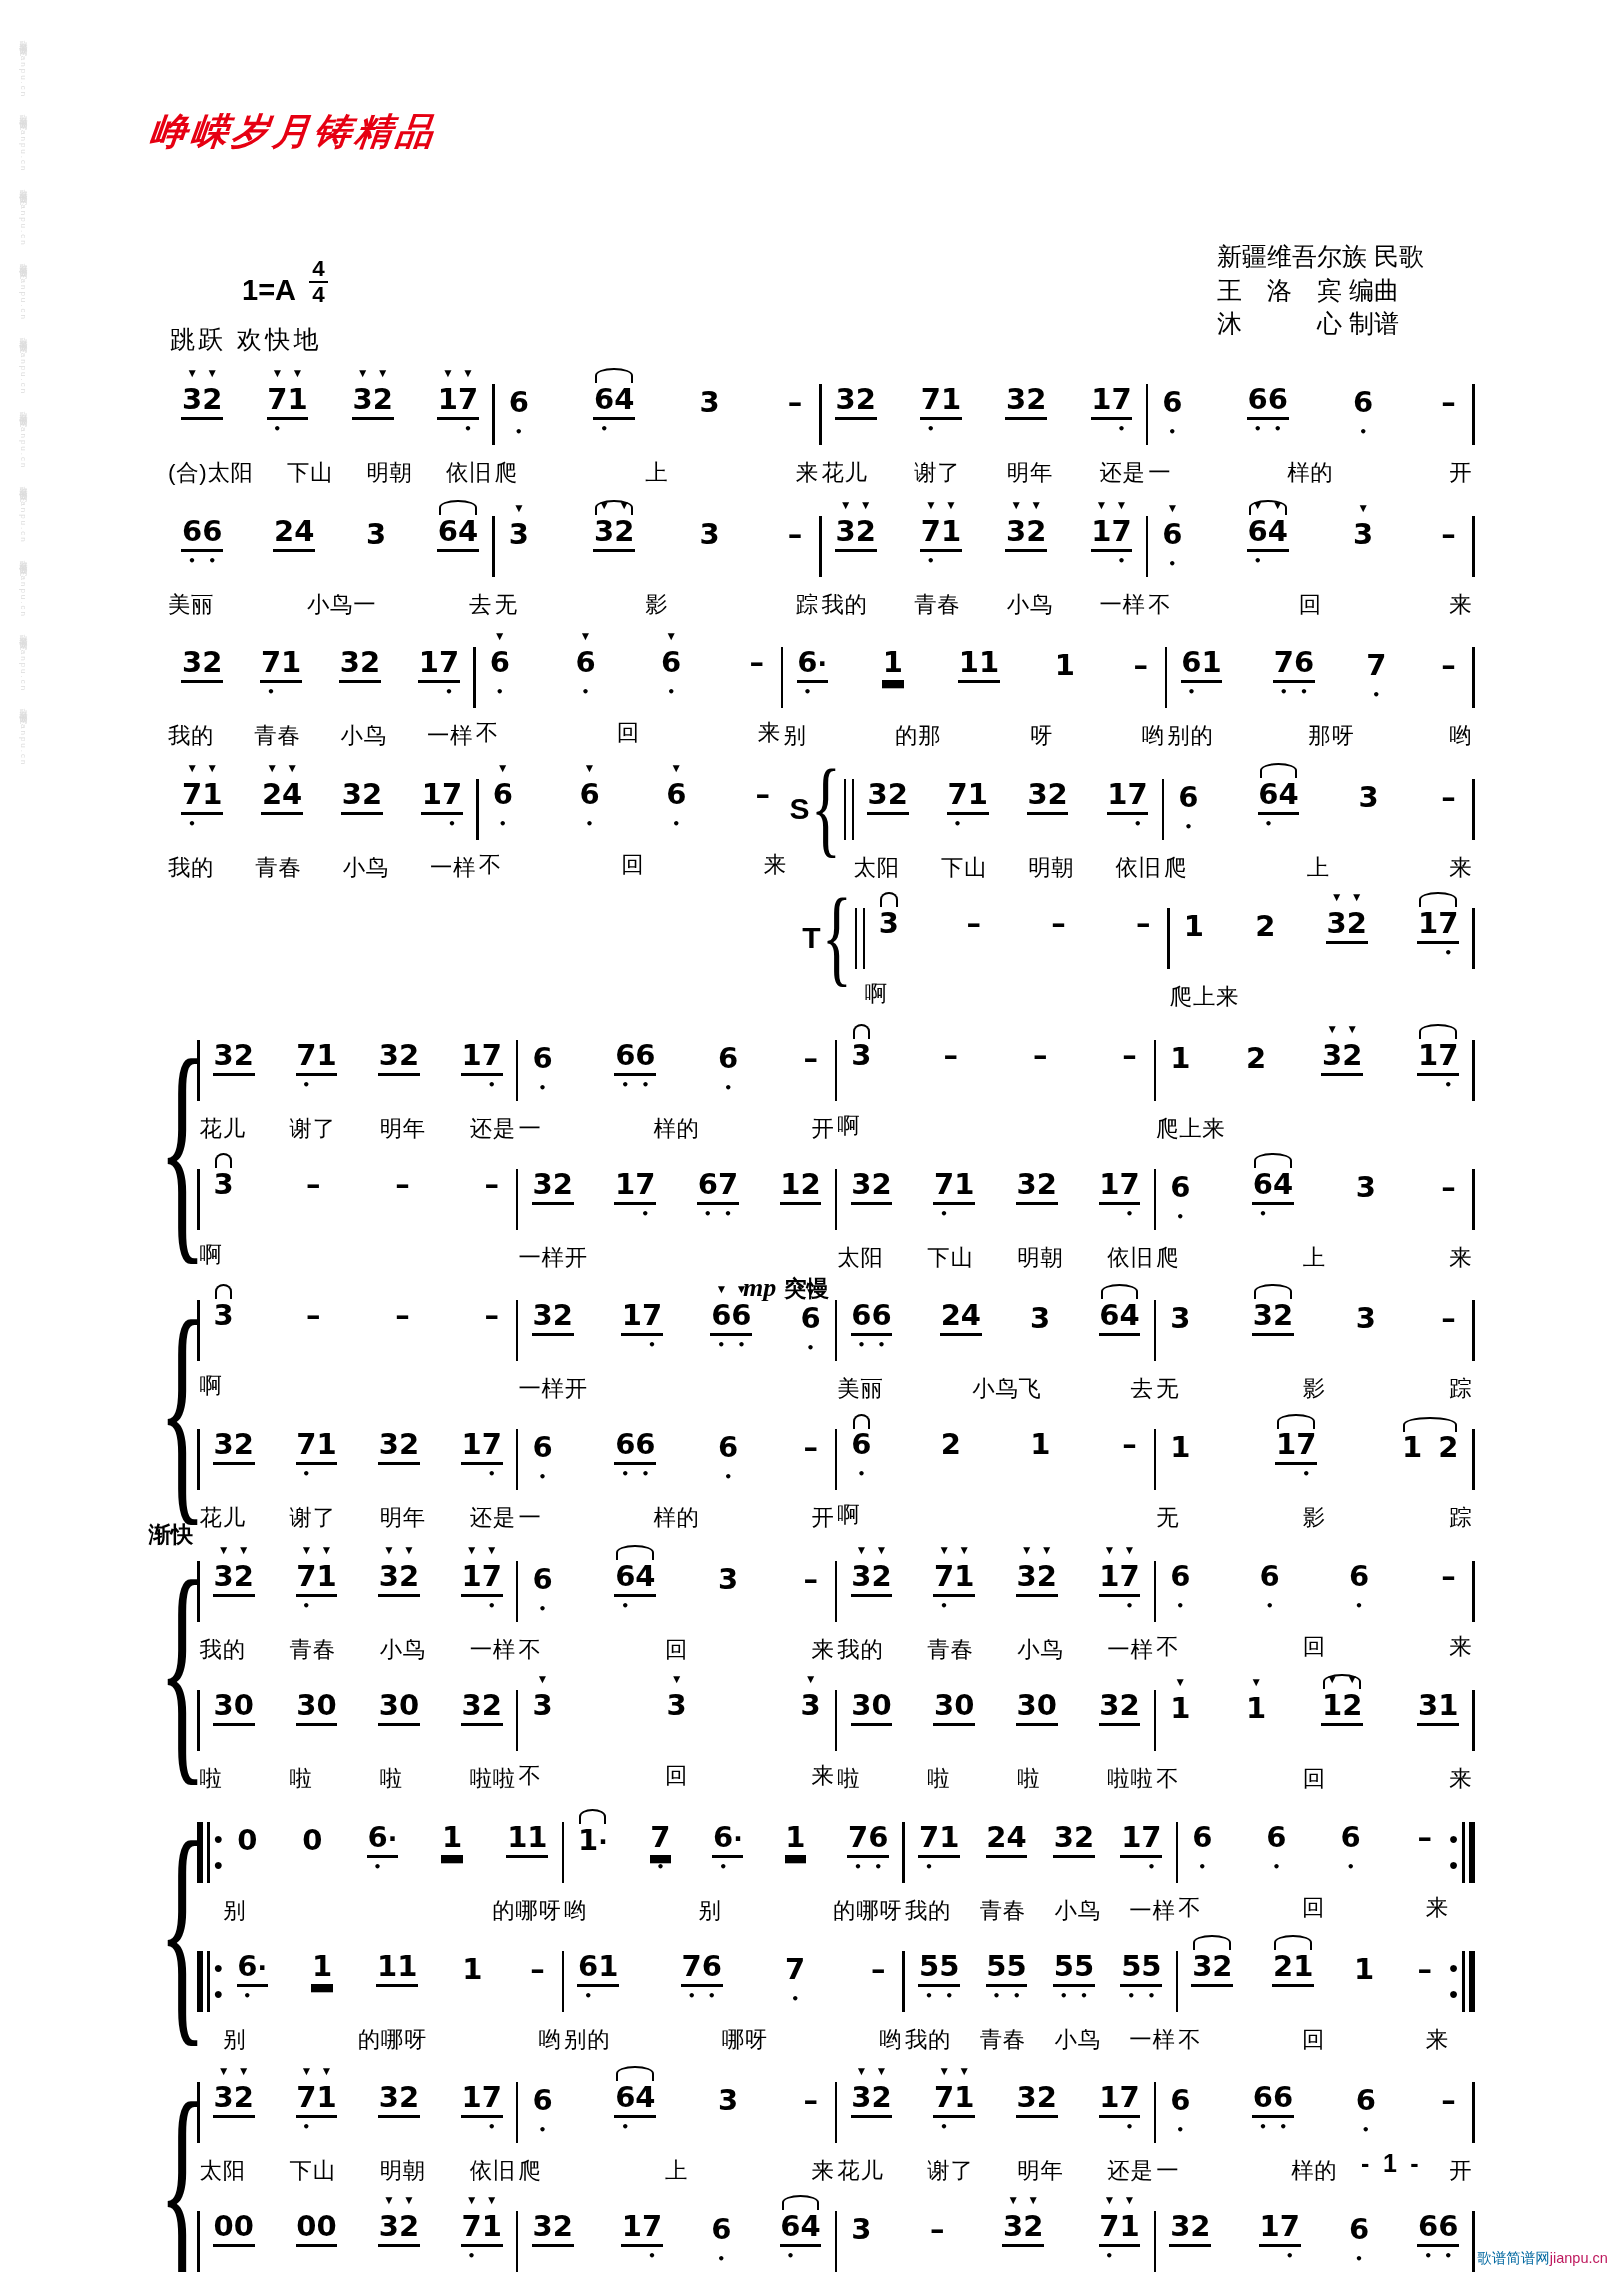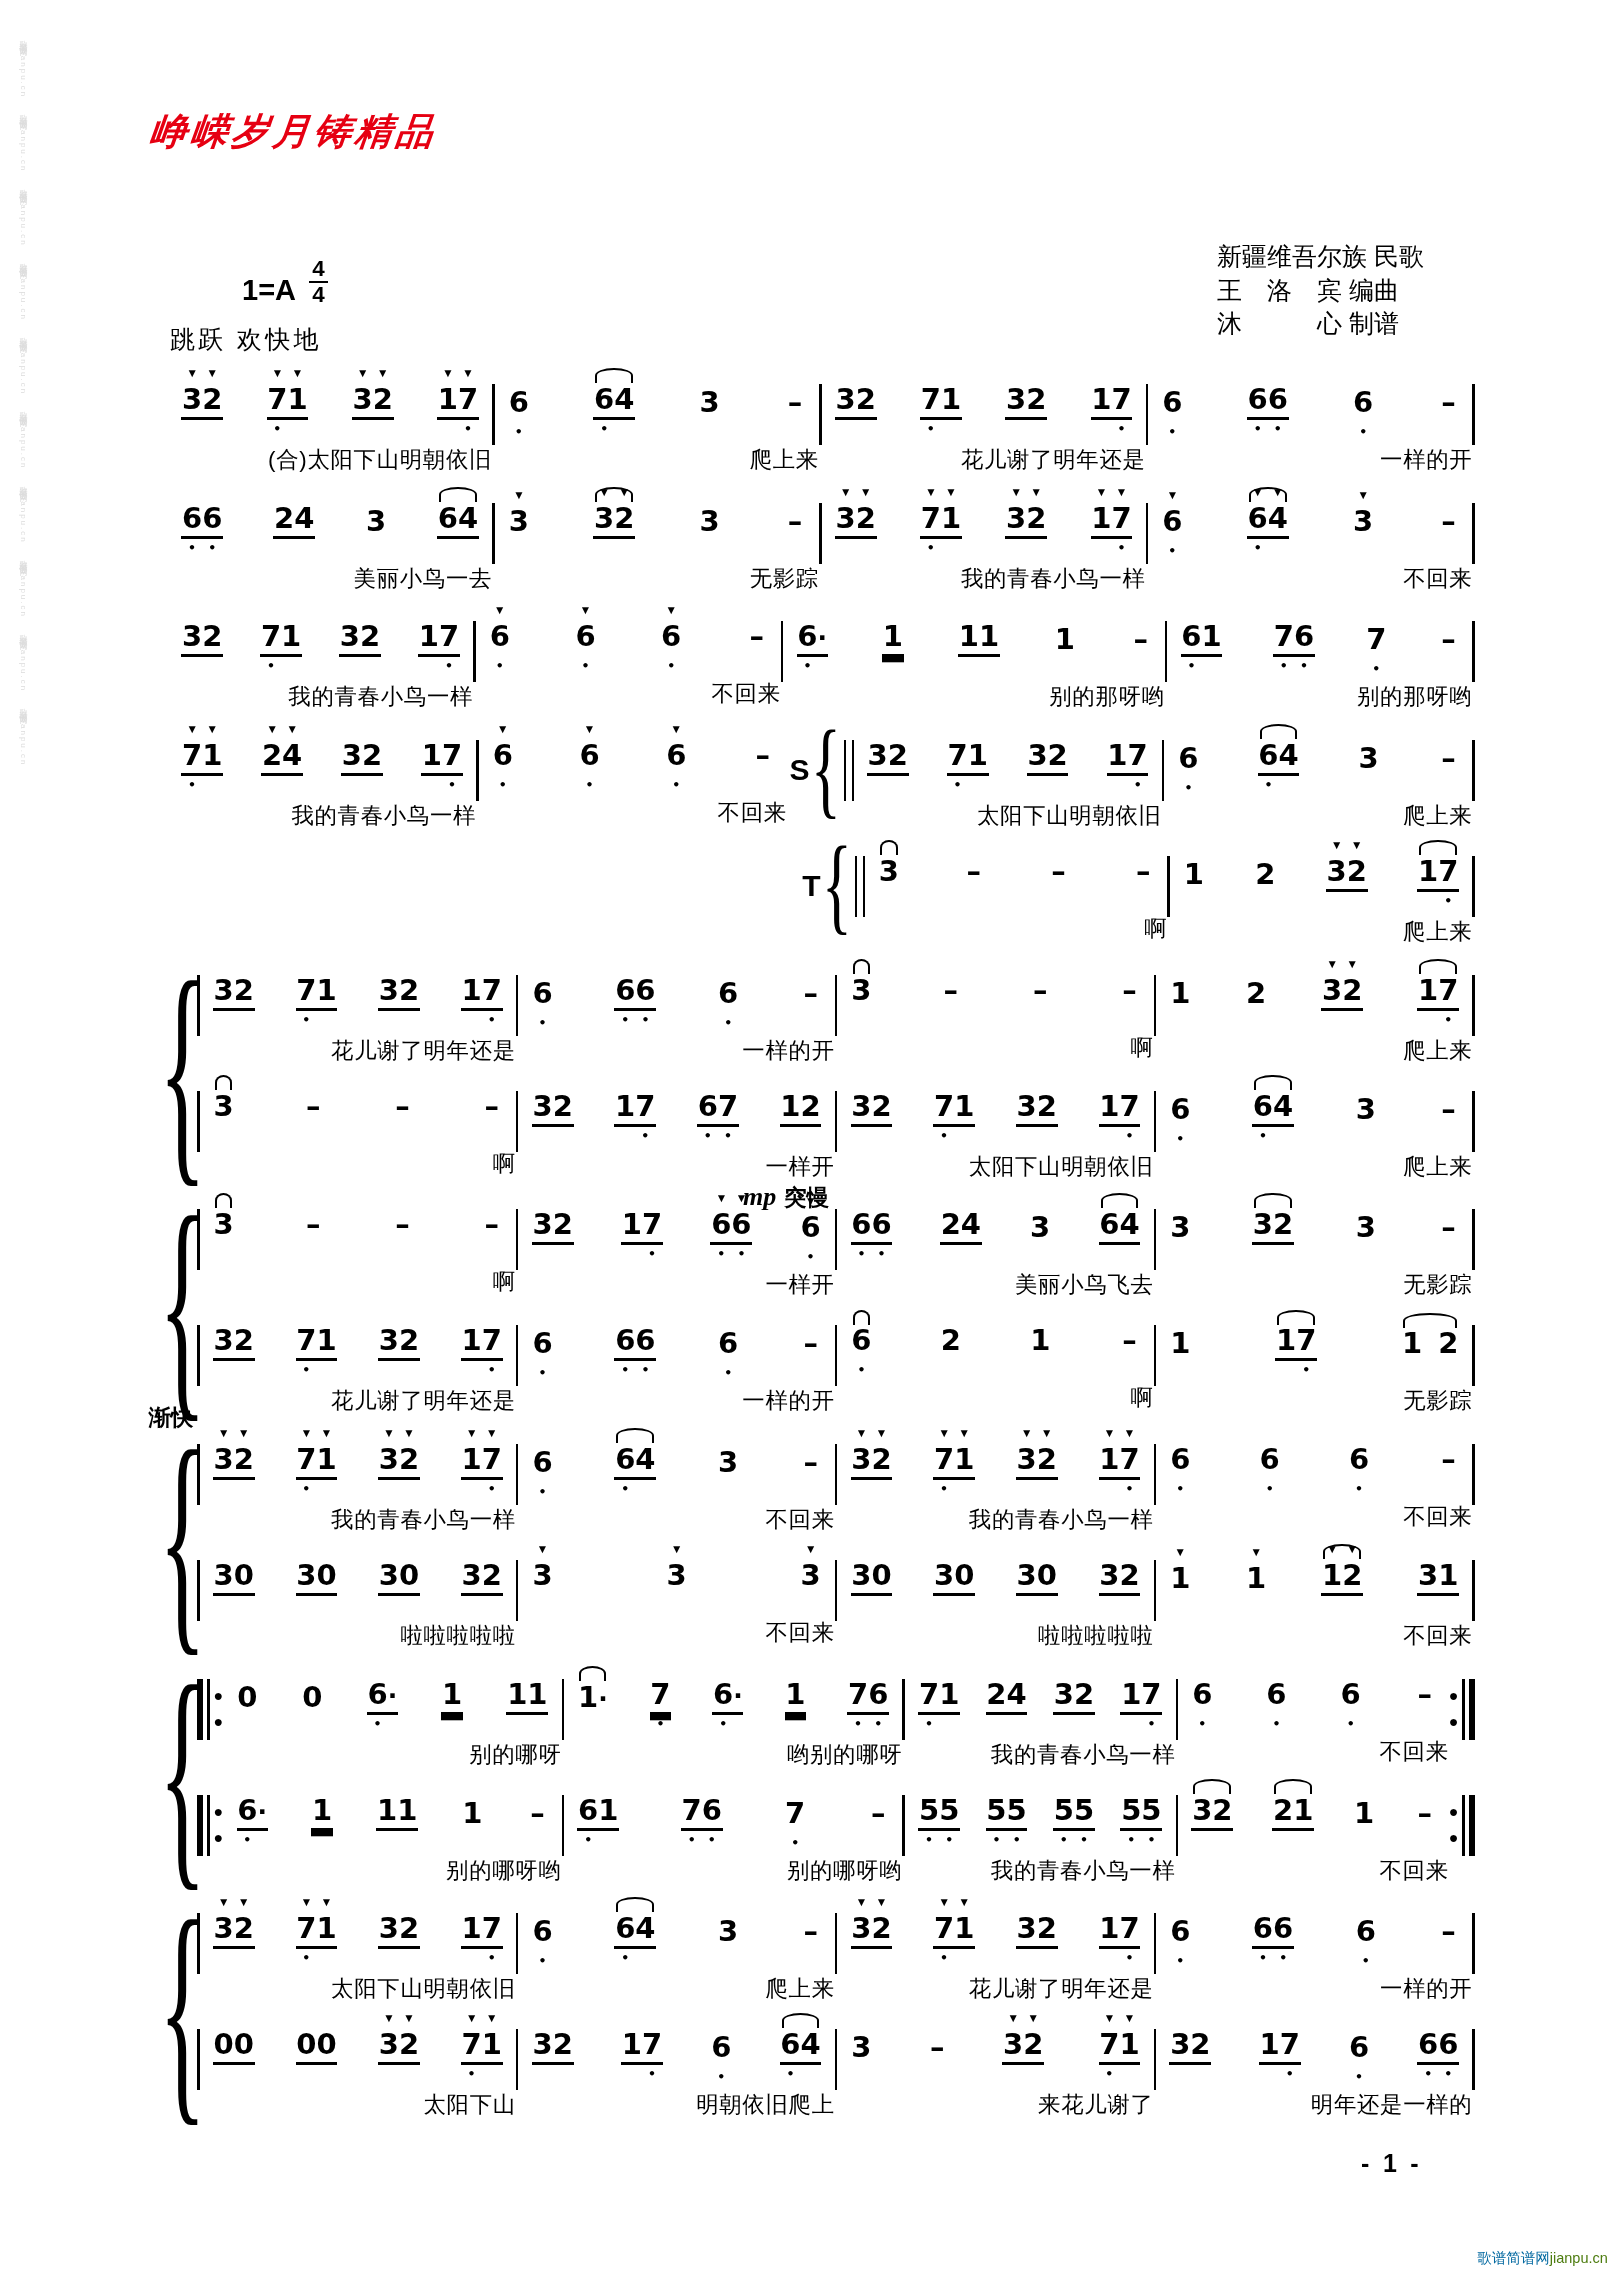--- a/index.html
+++ b/index.html
@@ -39,26 +39,26 @@
   .digits{display:flex;align-items:flex-end;padding:0 0.7px 2.6px}
   .digits.u1{border-bottom:3.3px solid #000}
   .digits.u2{border-bottom:3.3px solid #000;box-shadow:0 5.3px 0 #000}
   .dg{position:relative;min-width:20px;text-align:center;font-size:29px;font-weight:bold;line-height:1.05;
       font-family:"DejaVu Sans",sans-serif}
   .dg.narrow{min-width:9.2px;font-size:25px}
   .dg.gapel{min-width:16px}
   .dg .ld{position:absolute;left:50%;transform:translateX(-50%);top:calc(100% + 8.6px);font-size:12.5px;font-style:normal;line-height:1}
   .tie{position:absolute;top:1.3px;left:3.3px;right:3.3px;height:13px;border:2.6px solid #000;border-bottom:none;
        border-radius:50% 50% 0 0}
-  .lyr{display:flex;justify-content:flex-end;margin-top:24px;font-size:22.4px;letter-spacing:0.7px;white-space:pre}
+  .lyr{display:flex;justify-content:space-between;margin-top:37px;font-size:22.4px;letter-spacing:0.7px;white-space:pre}
   .mark{position:absolute;font-size:22.4px;font-weight:bold;white-space:nowrap;z-index:3}
   .mark .mp{font-family:"Liberation Serif",serif;font-style:italic;font-weight:bold;font-size:26px;margin-right:8px}
   .pageno{position:absolute;right:195px;top:2149px;font-size:25px;font-weight:bold;letter-spacing:3.3px}
   .wm{position:absolute;right:9.2px;bottom:5.3px;font-size:14.5px}
-  .wm .g{color:#0369a1}.wm .o{color:#4d7c0f}
+  .wm .g{color:#0369a1}.wm .o{color:#be185d}
   .sidewm{position:absolute;left:2.6px;top:34px;width:25px;height:1029px;writing-mode:vertical-rl;
           font-size:8px;color:#dcdcdc;letter-spacing:2px;overflow:hidden}
 </style>
 </head>
 <body>
 
 <div class="page">
   <div class="sidewm">歌谱简谱网 jianpu.cn　歌谱简谱网 jianpu.cn　歌谱简谱网 jianpu.cn　歌谱简谱网 jianpu.cn　歌谱简谱网 jianpu.cn　歌谱简谱网 jianpu.cn　歌谱简谱网 jianpu.cn　歌谱简谱网 jianpu.cn　歌谱简谱网 jianpu.cn　歌谱简谱网 jianpu.cn　</div>
   <div class="brand">峥嵘岁月铸精品</div>
   <div class="keysig">

